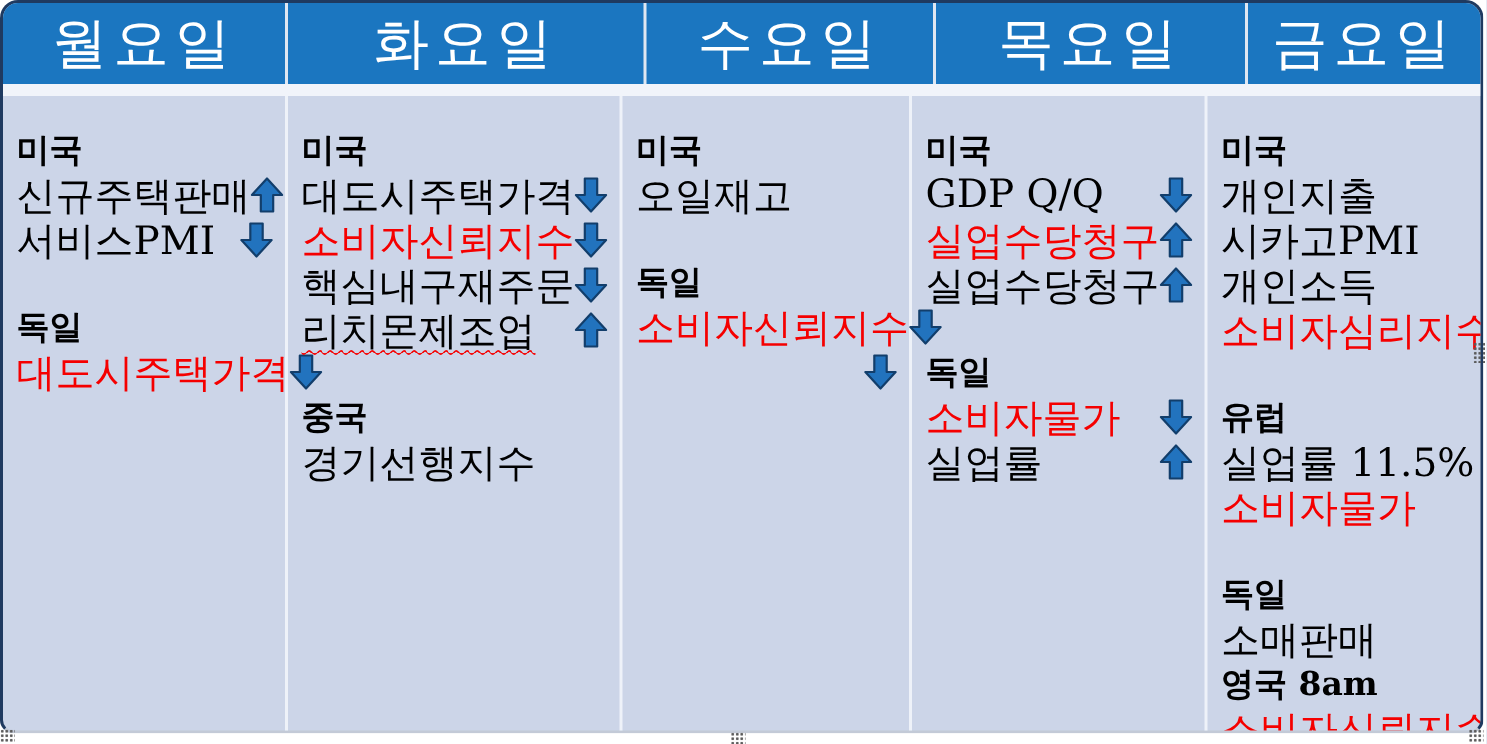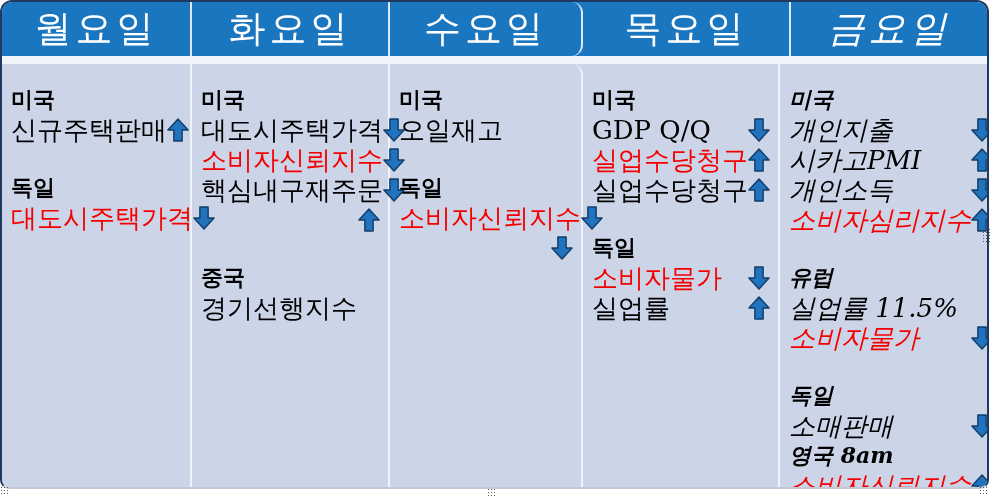--- a/index.html
+++ b/index.html
@@ -36,21 +36,21 @@
   .header-cell:last-child{border-right:none;}
   .gap-row{height:8px;flex:0 0 8px;background:#f1f4fa;}
   .body-row{flex:1;display:flex;}
   .body-col{
     box-sizing:border-box;
     border-right:2px solid #eef2f9;
     padding:21px 8px 0 9px;
   }
   .body-col:last-child{border-right:none;}
   
-  .w0{width:190px;} .w1{width:198px;} .w2{width:193px;border-radius:11px;} .w3{width:208px;} .w4{flex:1;font-style:italic;}
+  .w0{width:190px;} .w1{width:239px;} .w2{width:193px;} .w3{width:208px;} .w4{flex:1;}
   .row{height:30px;display:flex;align-items:center;}
   .row.spacer{height:28px;}
   .label{
     font-size:26px;color:var(--text);
     white-space:nowrap;
   }
   .label.country{font-weight:700;font-size:22px;}
   .label.red{color:var(--red-text);}
   .label.wavy{
     text-decoration:underline;
@@ -94,20 +94,26 @@
         <div class="body-col w0">
           <div class="row">
             <span class="label country">미국</span>
           </div>
           <div class="row">
             <span class="label">신규주택판매</span>
             <svg class="arrow" width="22" height="24" viewBox="0 0 24 26">
               <path d="M12 1 L23 13 L16.5 13 L16.5 25 L7.5 25 L7.5 13 L1 13 Z"></path>
             </svg>
           </div>
+          <div class="row">
+            <span class="label">서비스PMI</span>
+            <svg class="arrow" width="22" height="24" viewBox="0 0 24 26">
+              <path d="M12 1 L23 13 L16.5 13 L16.5 25 L7.5 25 L7.5 13 L1 13 Z" transform="rotate(180 12 13)"></path>
+            </svg>
+          </div>
           <div class="row spacer"></div>
           <div class="row">
             <span class="label country">독일</span>
           </div>
           <div class="row">
             <span class="label red">대도시주택가격</span>
             <svg class="arrow" width="22" height="24" viewBox="0 0 24 26">
               <path d="M12 1 L23 13 L16.5 13 L16.5 25 L7.5 25 L7.5 13 L1 13 Z" transform="rotate(180 12 13)"></path>
             </svg>
           </div>
@@ -128,20 +134,21 @@
               <path d="M12 1 L23 13 L16.5 13 L16.5 25 L7.5 25 L7.5 13 L1 13 Z" transform="rotate(180 12 13)"></path>
             </svg>
           </div>
           <div class="row">
             <span class="label">핵심내구재주문</span>
             <svg class="arrow" width="22" height="24" viewBox="0 0 24 26">
               <path d="M12 1 L23 13 L16.5 13 L16.5 25 L7.5 25 L7.5 13 L1 13 Z" transform="rotate(180 12 13)"></path>
             </svg>
           </div>
           <div class="row">
+            <span class="label wavy">리치몬제조업</span>
             <svg class="arrow" width="22" height="24" viewBox="0 0 24 26">
               <path d="M12 1 L23 13 L16.5 13 L16.5 25 L7.5 25 L7.5 13 L1 13 Z"></path>
             </svg>
           </div>
           <div class="row spacer"></div>
           <div class="row">
             <span class="label country">중국</span>
           </div>
           <div class="row">
             <span class="label">경기선행지수</span>

